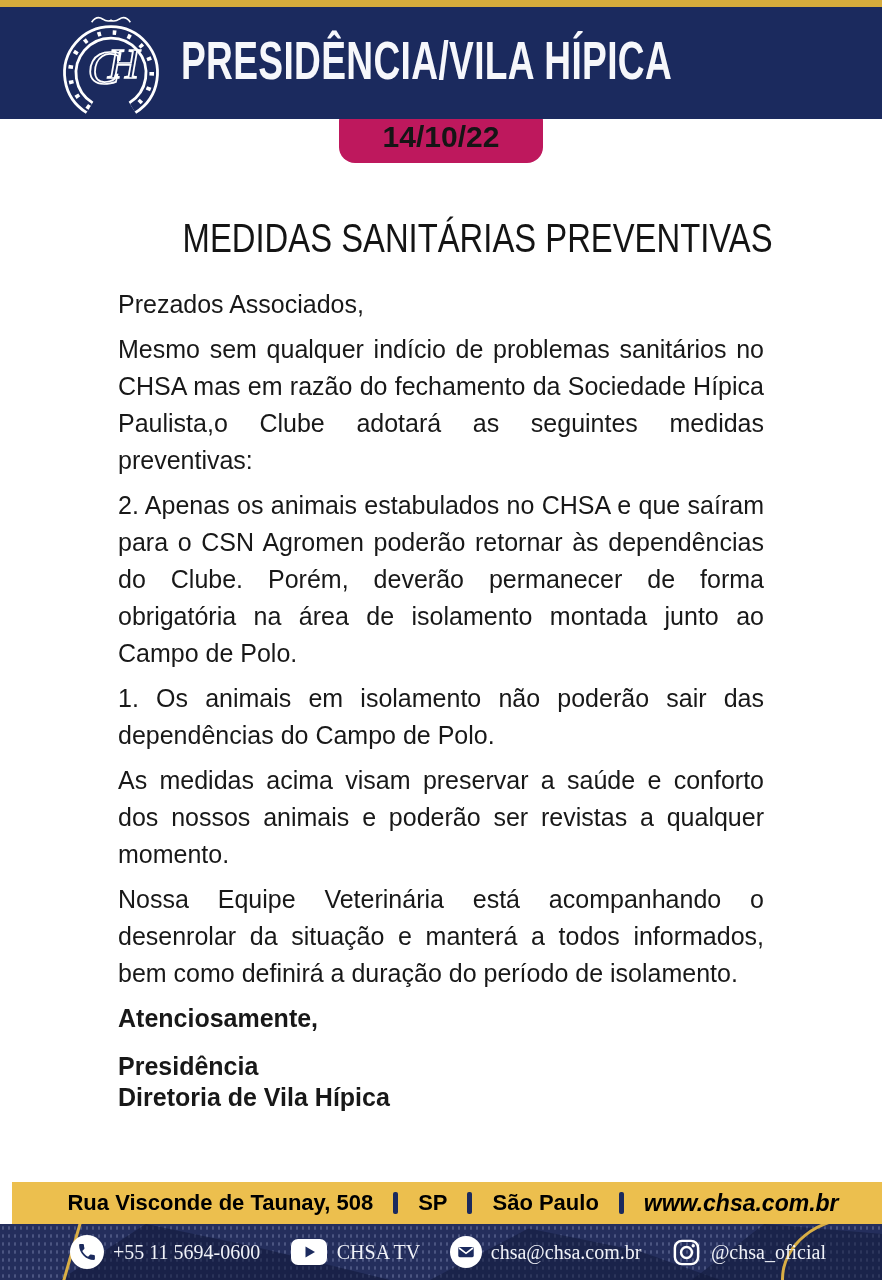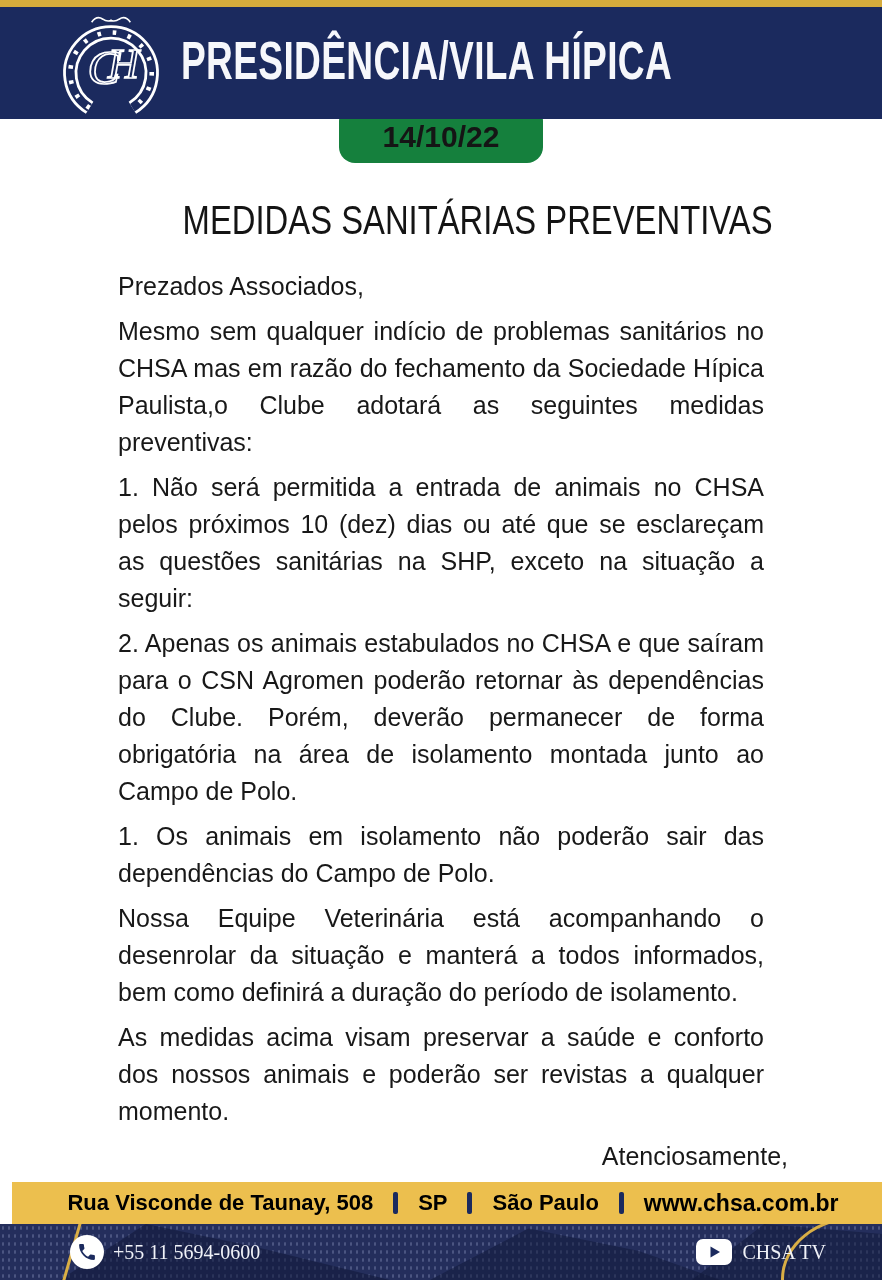--- a/index.html
+++ b/index.html
@@ -25,58 +25,58 @@
   .header-title {
     margin: -6px 0 0 14px;
     color: #f6f7fb; font-weight: bold; font-size: 53px;
     letter-spacing: 0.5px; white-space: nowrap;
     display: inline-block; transform: scaleX(0.70); transform-origin: left center;
   }
 
   
   .date-badge {
     position: relative; z-index: 1;
-    width: 204px; height: 58px; margin: -14px auto 0;
-    background: #15803d; border-radius: 16px;
+    width: 204px; height: 58px; margin: -14px auto 18px;
+    background: #be185d; border-radius: 16px;
     display: flex; align-items: flex-end; justify-content: center;
     box-sizing: border-box; padding-bottom: 9px;
     color: #151515; font-weight: bold; font-size: 30px;
   }
 
   
   .content { padding: 22px 118px 0; color: #161616; }
   .doc-title {
     margin: 12px 0 24px; text-align: center;
     font-size: 41px; font-weight: 400; color: #141414;
     white-space: nowrap; letter-spacing: 0px;
     transform: scaleX(0.80); transform-origin: center;
   }
   .content p {
     margin: 7px 0 8px; font-size: 25px; line-height: 37px;
     text-align: justify; color: #181818;
   }
   .salutation { text-align: left !important; }
 
   .signature { margin-top: 2px; margin-right: -24px; text-align: right; }
-  .signature p { text-align: right; margin: 0; }
+  .signature p { margin: 0; font-weight: bold; }
   .sig-closing { margin-bottom: 14px !important; }
   .sig-line { line-height: 31px !important; }
 
   
   .address-bar {
     position: absolute; left: 0; bottom: 56px; width: 100%; height: 42px;
     background: #ecbf4e;
     display: flex; align-items: center; justify-content: center;
     gap: 20px; color: #000000; font-weight: bold; font-size: 22px; margin-left: 12px;
   }
   .addr-sep {
     width: 5px; height: 22px; background: #1b2a5e; border-radius: 2px;
     display: inline-block;
   }
-  .addr-url { font-size: 23px; }
+  .addr-url { font-style: italic; font-size: 23px; }
 
   
   .contact-bar {
     position: absolute; left: 0; bottom: 0; width: 100%; height: 56px;
     background-color: #242e5c;
     background-image: radial-gradient(rgba(165,175,215,0.30) 1.1px, rgba(0,0,0,0) 1.5px);
     background-size: 6px 8px;
     overflow: hidden;
     display: flex; align-items: center; justify-content: space-between;
     padding: 0 56px 0 70px; box-sizing: border-box; font-family: Liberation Serif, serif;
@@ -128,25 +128,24 @@
     <h1 class="header-title">PRESIDÊNCIA/VILA HÍPICA</h1>
   </header>
 
   <div class="date-badge">14/10/22</div>
 
   <main class="content">
     <h2 class="doc-title">MEDIDAS SANITÁRIAS PREVENTIVAS</h2>
 
     <p class="salutation">Prezados Associados,</p>
     <p>Mesmo sem qualquer indício de problemas sanitários no CHSA mas em razão do fechamento da Sociedade Hípica Paulista,o Clube adotará as seguintes medidas preventivas:</p>
-    <p>1. Não será permitida a entrada de animais no CHSA pelos próximos 10 (dez) dias ou até que se esclareçam as questões sanitárias na SHP, exceto na situação a seguir:</p>
     <p>2. Apenas os animais estabulados no CHSA e que saíram para o CSN Agromen poderão retornar às dependências do Clube. Porém, deverão permanecer de forma obrigatória na área de isolamento montada junto ao Campo de Polo.</p>
     <p>1. Os animais em isolamento não poderão sair das dependências do Campo de Polo.</p>
+    <p>As medidas acima visam preservar a saúde e conforto dos nossos animais e poderão ser revistas a qualquer momento.</p>
     <p>Nossa Equipe Veterinária está acompanhando o desenrolar da situação e manterá a todos informados, bem como definirá a duração do período de isolamento.</p>
-    <p>As medidas acima visam preservar a saúde e conforto dos nossos animais e poderão ser revistas a qualquer momento.</p>
 
     <div class="signature">
       <p class="sig-closing">Atenciosamente,</p>
       <p class="sig-line">Presidência</p>
       <p class="sig-line">Diretoria de Vila Hípica</p>
     </div>
   </main>
 
   <div class="address-bar">
     <span>Rua Visconde de Taunay, 508</span>
@@ -174,16 +173,32 @@
     </div>
 
     <div class="contact-item">
       <svg width="38" height="28" viewBox="0 0 38 28">
         <rect x="1" y="1" width="36" height="26" rx="7" fill="#ffffff"></rect>
         <path d="M15.5 8.5 L25 14 L15.5 19.5 Z" fill="#1b2a5e"></path>
       </svg>
       <span>CHSA TV</span>
     </div>
 
-
+    <div class="contact-item">
+      <svg width="32" height="32" viewBox="0 0 24 24">
+        <circle cx="12" cy="12" r="12" fill="#ffffff"></circle>
+        <rect x="6.2" y="8.3" width="11.6" height="7.6" rx="1.1" fill="#1b2a5e"></rect>
+        <path d="M6.8 9 L12 13 L17.2 9" stroke="#ffffff" stroke-width="1.2" fill="none"></path>
+      </svg>
+      <span>chsa@chsa.com.br</span>
+    </div>
+
+    <div class="contact-item">
+      <svg width="31" height="31" viewBox="0 0 24 24">
+        <rect x="3" y="3" width="18" height="18" rx="5.5" fill="none" stroke="#ffffff" stroke-width="1.9"></rect>
+        <circle cx="12" cy="12" r="4.2" fill="none" stroke="#ffffff" stroke-width="1.9"></circle>
+        <circle cx="17.2" cy="6.8" r="1.3" fill="#ffffff"></circle>
+      </svg>
+      <span>@chsa_oficial</span>
+    </div>
   </div>
 
 </div>
 
 </body></html>

